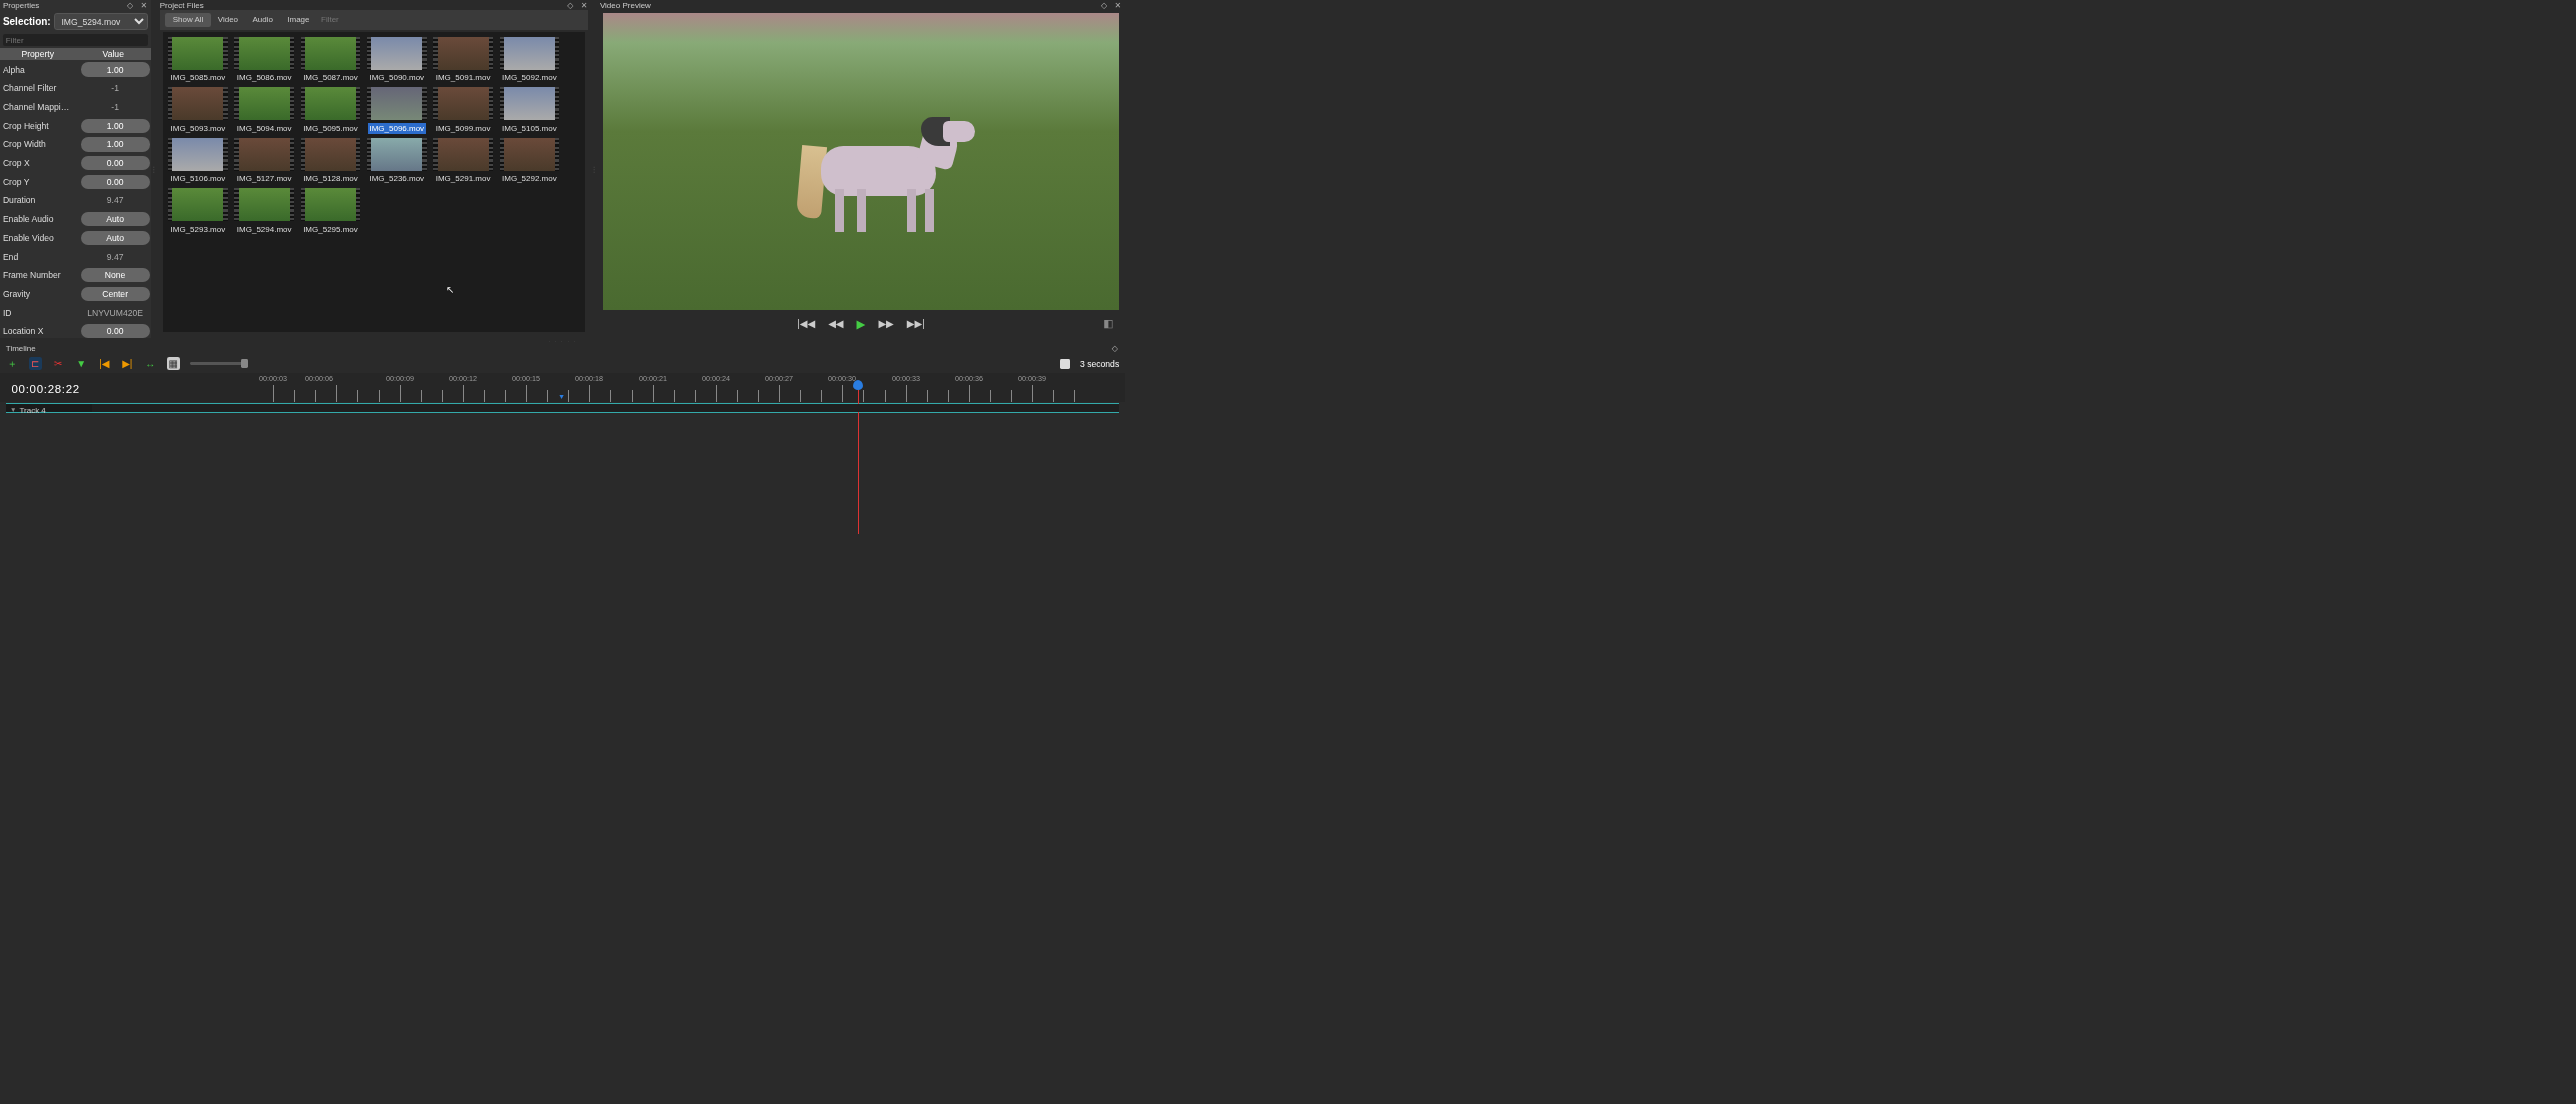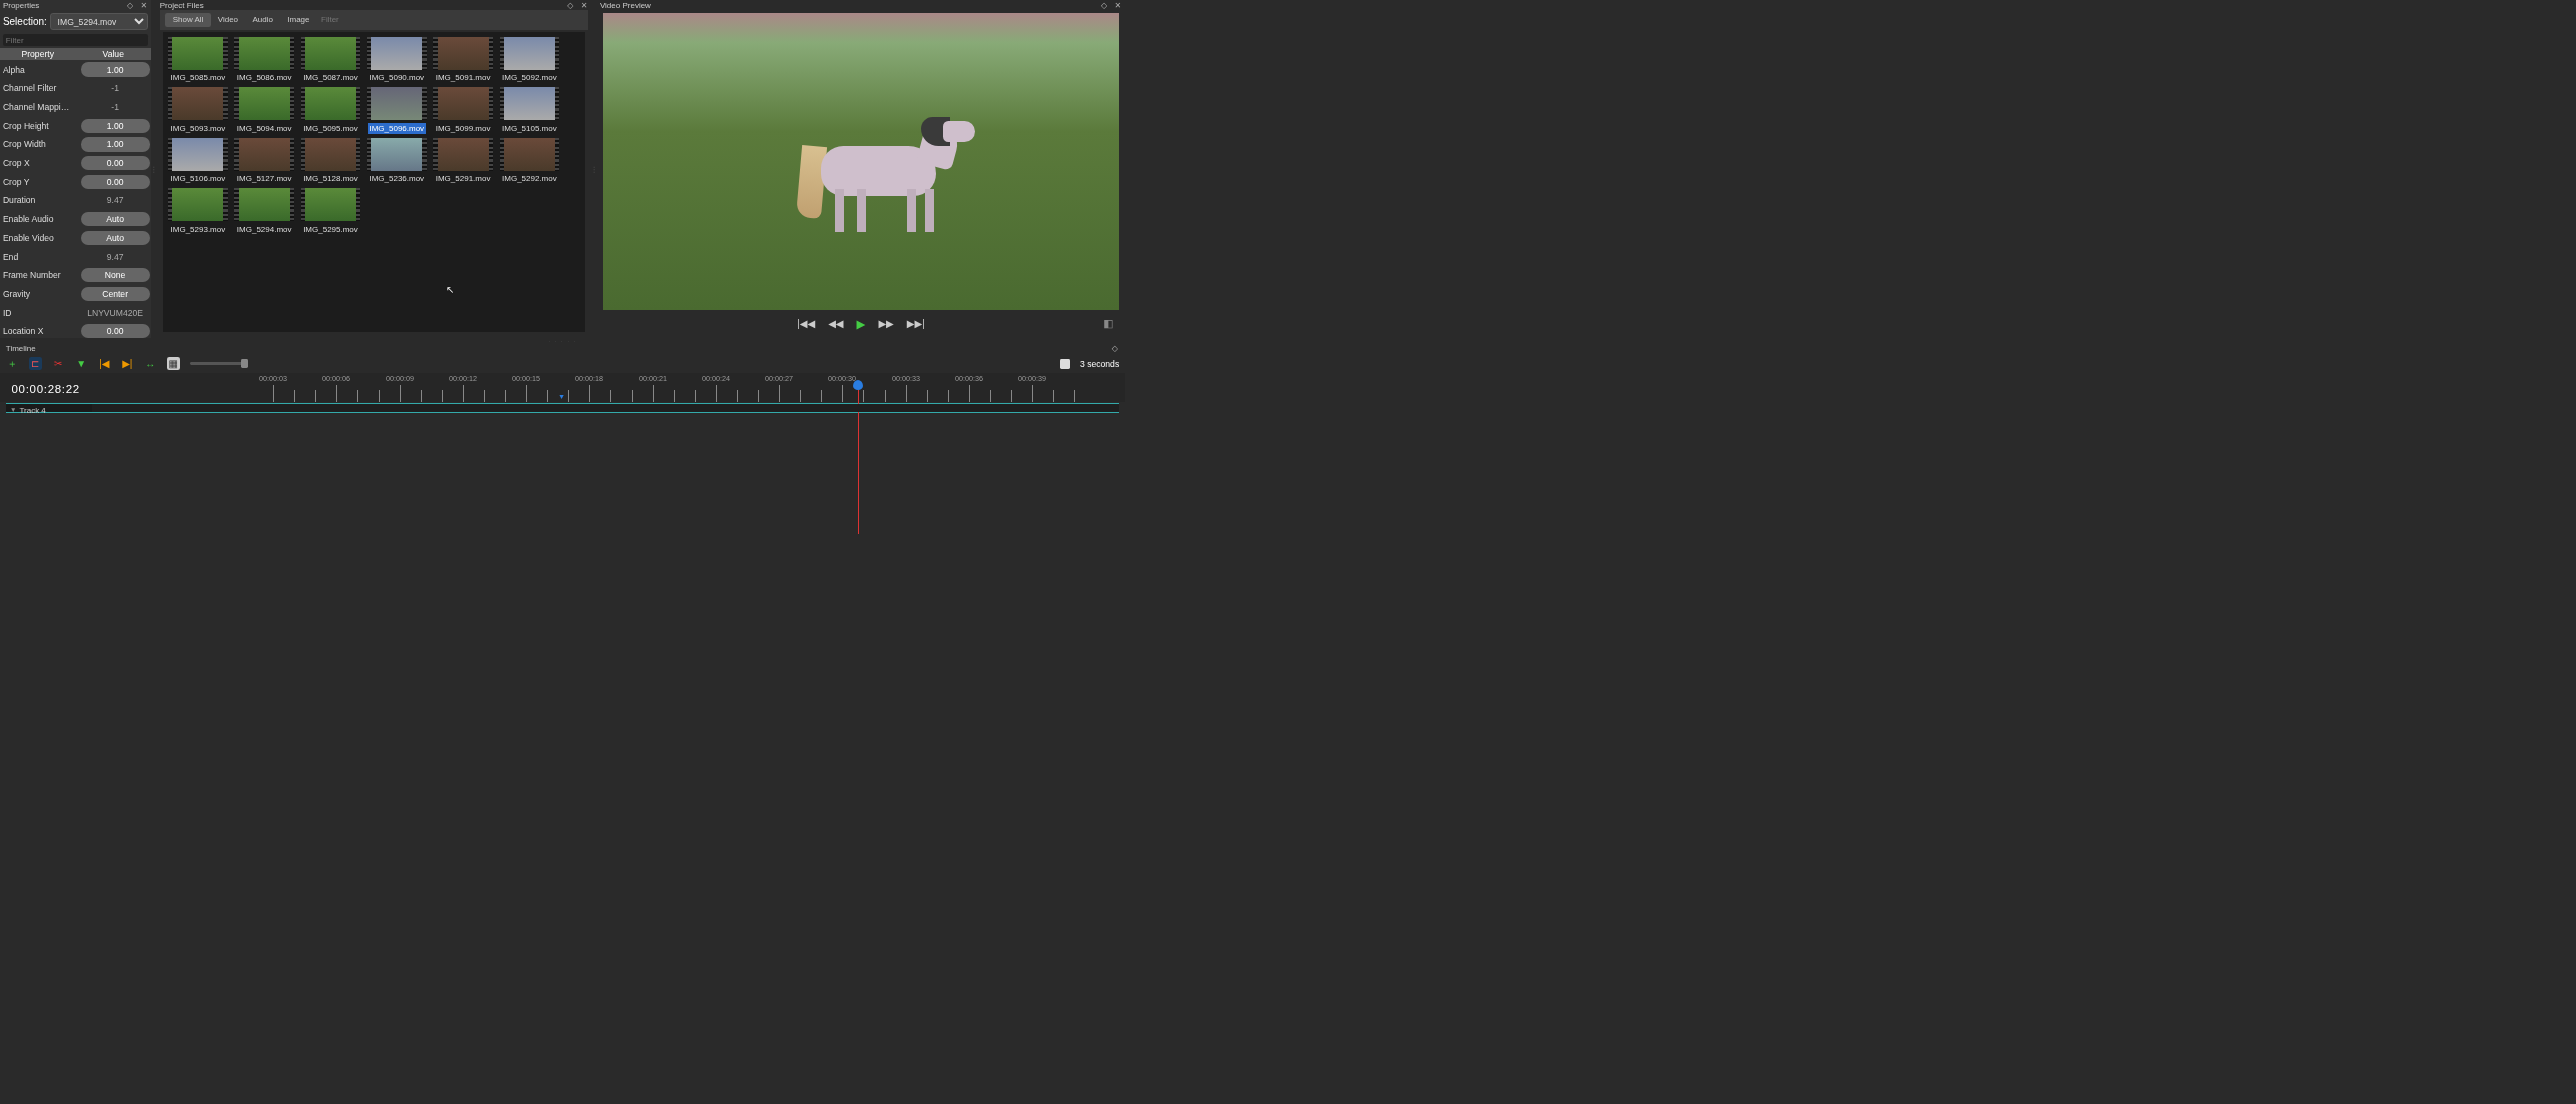--- a/index.html
+++ b/index.html
@@ -5,21 +5,21 @@
 * { margin: 0; padding: 0; box-sizing: border-box; font-family: -apple-system, Arial, sans-serif; }
 body { background: #2a2a2a; color: #ddd; font-size: 8.6px; overflow: hidden; width: 2576px; height: 1104px; transform-origin: 0 0; }
 .app { display: flex; flex-direction: column; width: 1125px; height: 483px; background: #2a2a2a; }
 .top-area { display: flex; height: 338px; }
 .panel { display: flex; flex-direction: column; }
 .panel-header { display: flex; align-items: center; padding: 0.7px 2.9px; font-size: 8px; color: #ccc; }
 .panel-header .title { flex: 1; }
 .panel-controls span { margin-left: 2.9px; cursor: pointer; color: #aaa; display: inline-block; width: 8.6px; text-align: center; }
 .properties { width: 151px; background: #303030; }
 .sel-row { display: flex; align-items: center; padding: 2.9px; gap: 2.9px; }
-.sel-row label { font-weight: normal; font-size: 10px; color: #fff; }
+.sel-row label { font-weight: bold; font-size: 10px; color: #fff; }
 .sel-row select { flex: 1; background: #444; color: #ddd; border: 0.7px solid #555; border-radius: 2.9px; padding: 1.4px 2.9px; font-size: 8.6px; }
 .prop-filter { background: #222; border: none; color: #888; padding: 1.4px 2.9px; width: calc(100% - 5.8px); margin: 1.4px 2.9px; border-radius: 2.2px; font-size: 8px; }
 .prop-table { overflow-y: auto; flex: 1; }
 .prop-head { display: flex; background: #555; }
 .prop-head div { flex: 1; text-align: center; padding: 1.4px; font-size: 8.6px; color: #fff; }
 .prop-row { display: flex; align-items: center; min-height: 18.7px; }
 .prop-name { flex: 1; padding: 1.4px 2.9px; color: #ddd; font-size: 8.6px; white-space: nowrap; overflow: hidden; text-overflow: ellipsis; }
 .prop-val { width: 69px; background: #666; border-radius: 7.2px; text-align: center; padding: 2.2px 0; font-size: 8.6px; color: #fff; margin-right: 1.4px; }
 .prop-val.flat { background: transparent; color: #aaa; }
 .project { flex: 1; background: #2a2a2a; display: flex; flex-direction: column; }
@@ -380,21 +380,21 @@
       <span class="zoom-label">3 seconds</span>
     </div>
 
     <div class="ruler">
       <div class="playpos">00:00:28:22</div>
       <div class="ruler-ticks" id="ruler-ticks">
           <div class="tick-label" style="left: 273px;">00:00:03</div>
           <div class="tick major" style="left: 273px;"></div>
           <div class="tick" style="left: 294px;"></div>
           <div class="tick" style="left: 315px;"></div>
-          <div class="tick-label" style="left: 336px;">00:00:06</div>
+          <div class="tick-label" style="left: 319px;">00:00:06</div>
           <div class="tick major" style="left: 336px;"></div>
           <div class="tick" style="left: 357px;"></div>
           <div class="tick" style="left: 379px;"></div>
           <div class="tick-label" style="left: 400px;">00:00:09</div>
           <div class="tick major" style="left: 400px;"></div>
           <div class="tick" style="left: 421px;"></div>
           <div class="tick" style="left: 442px;"></div>
           <div class="tick-label" style="left: 463px;">00:00:12</div>
           <div class="tick major" style="left: 463px;"></div>
           <div class="tick" style="left: 484px;"></div>

